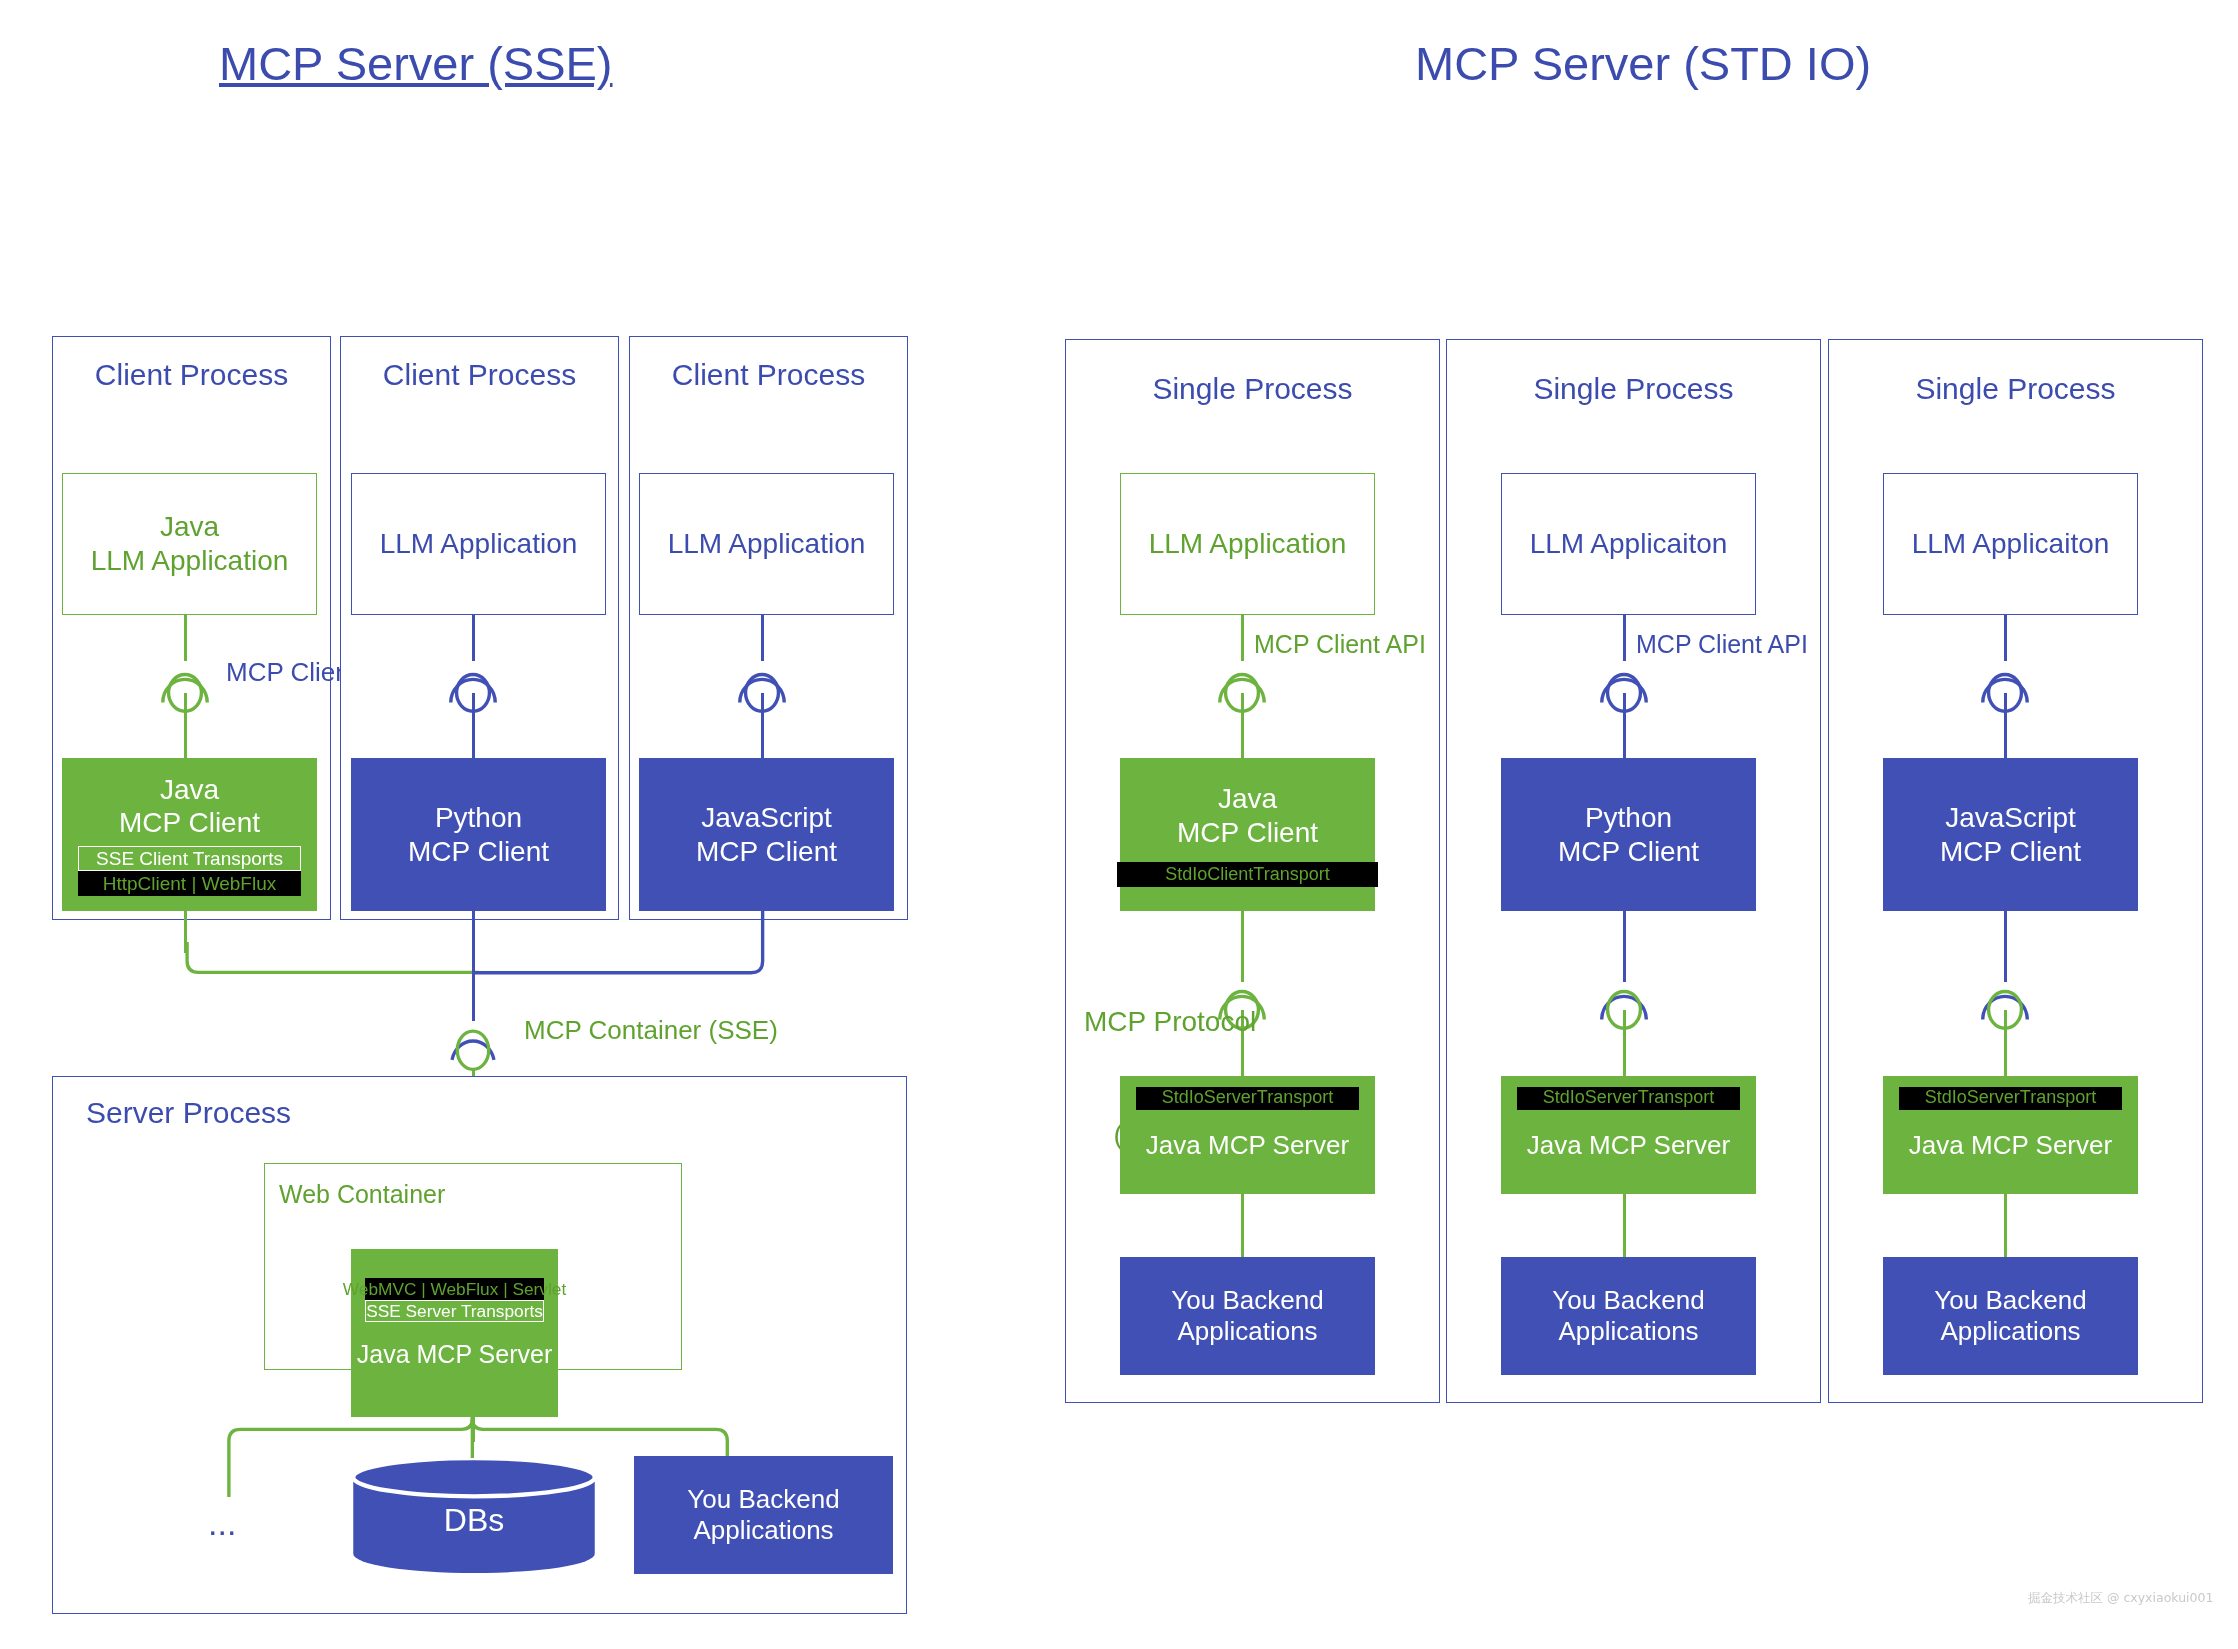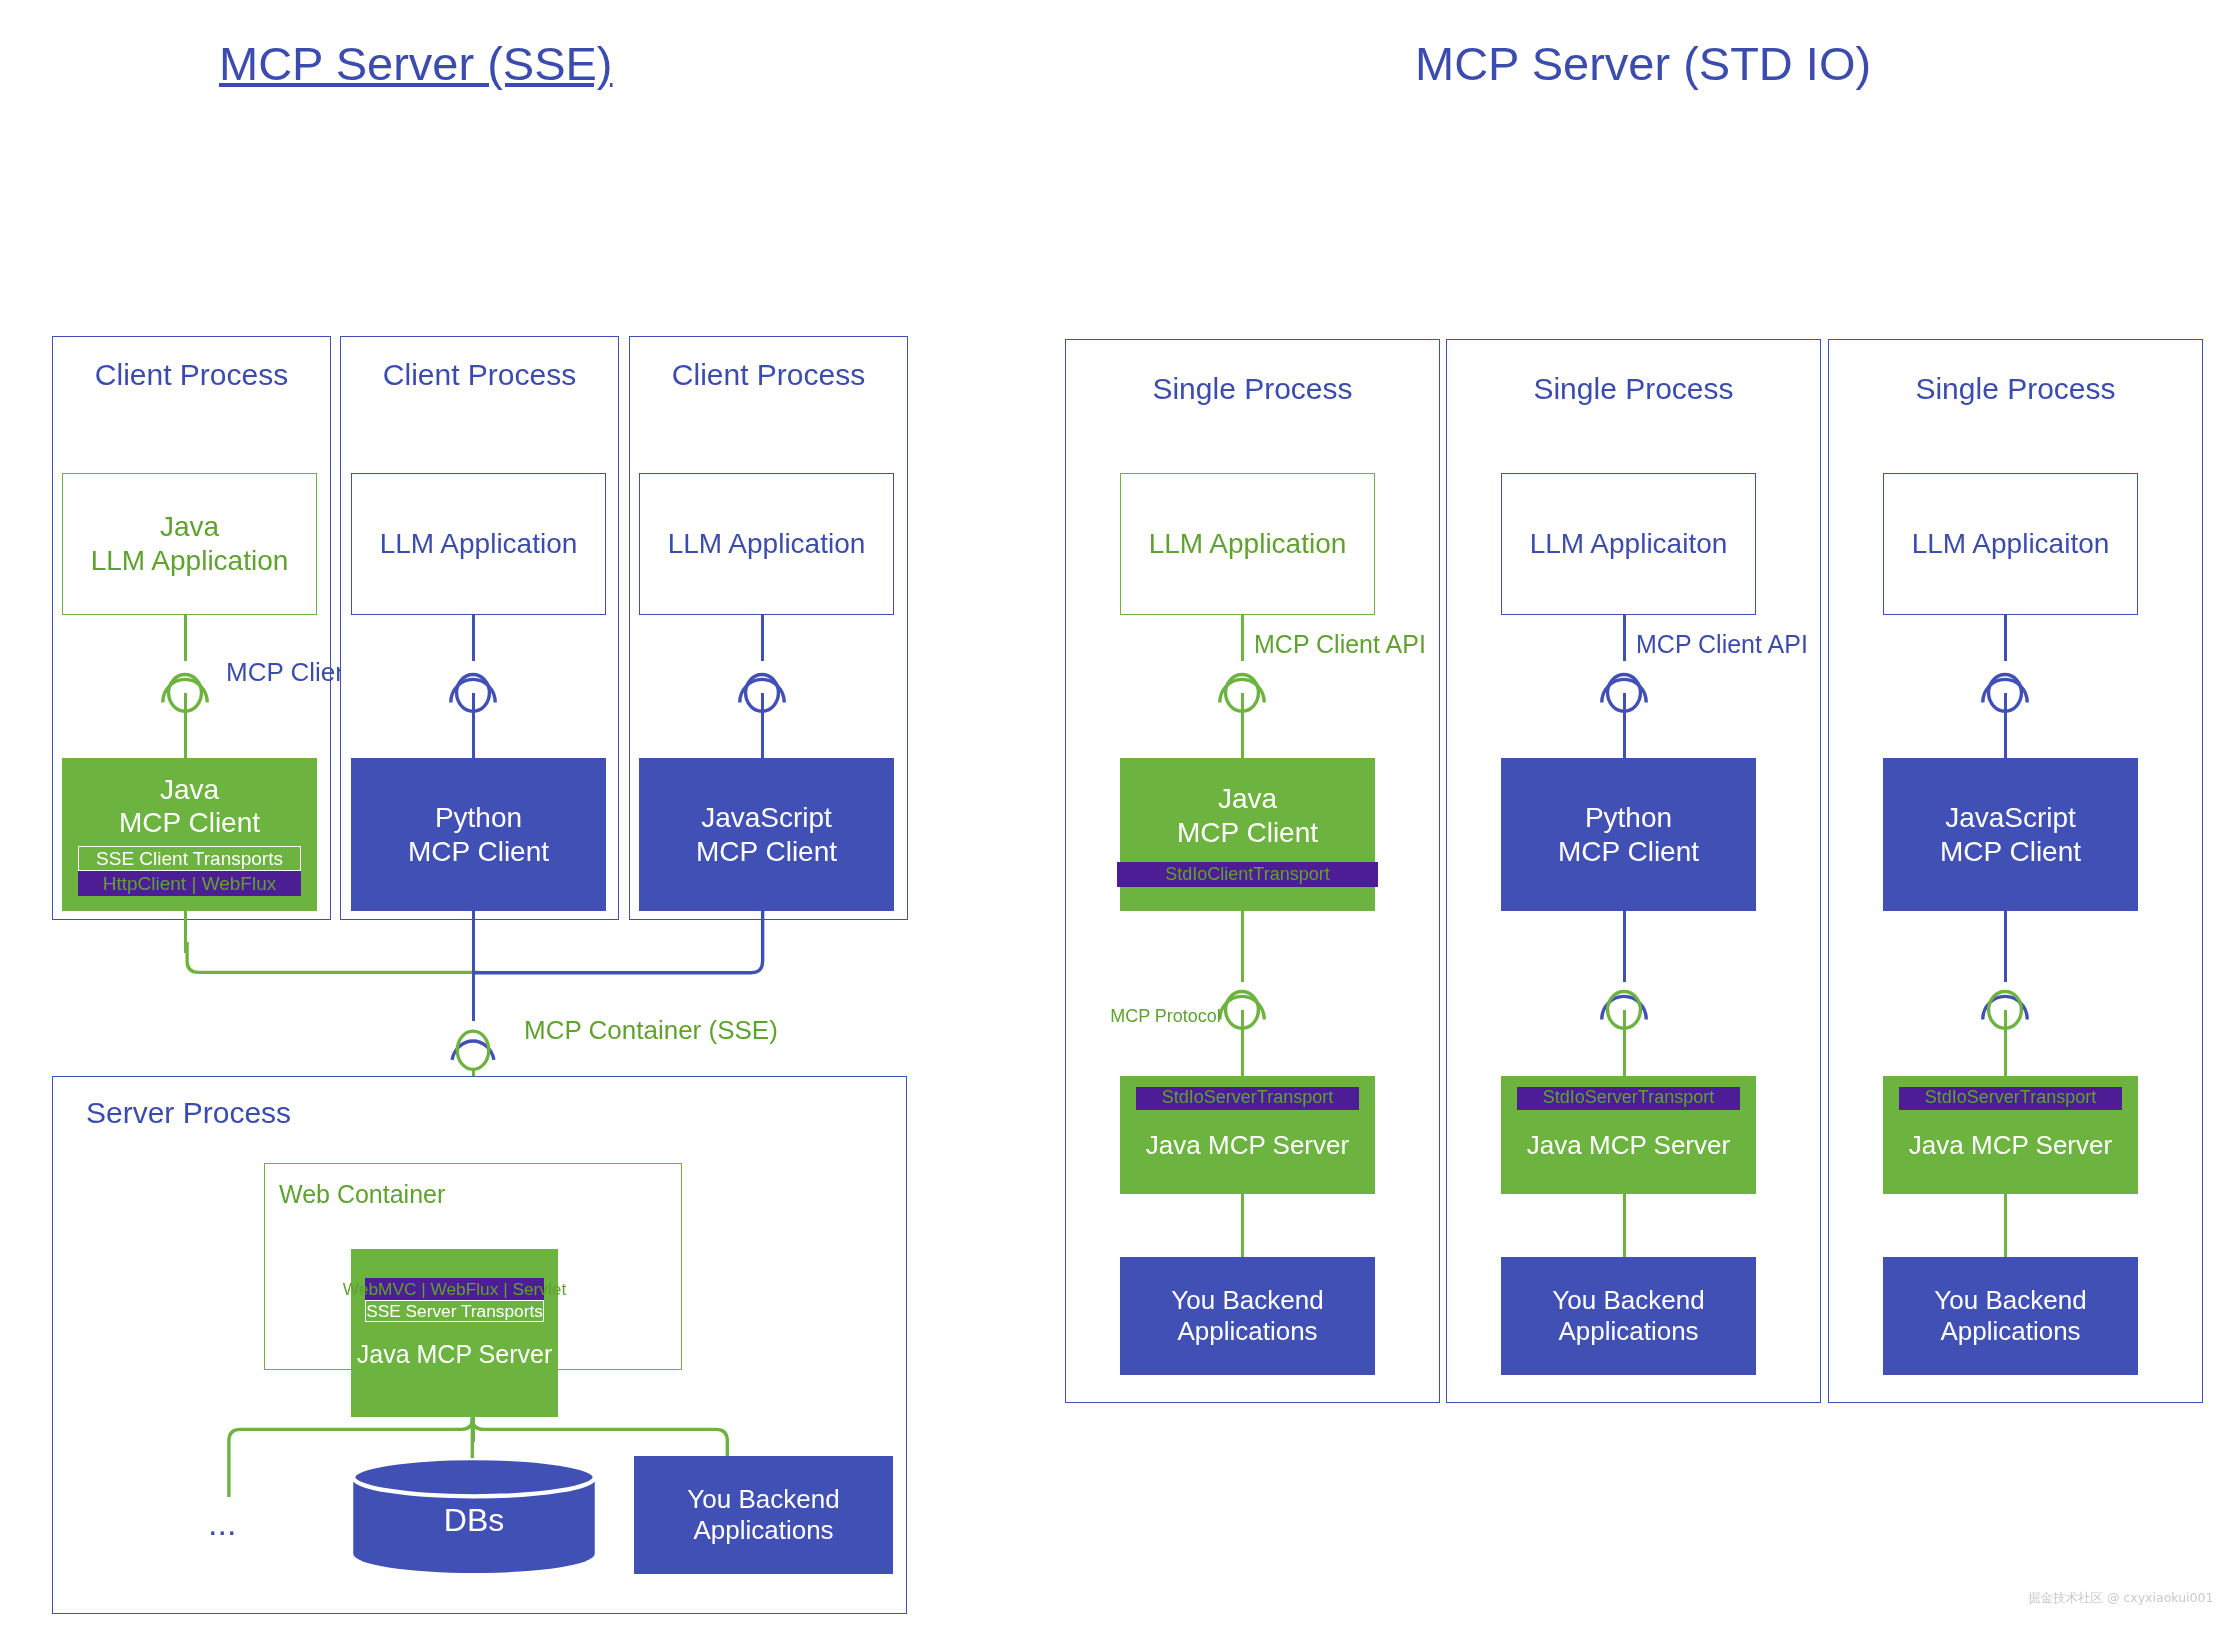--- a/index.html
+++ b/index.html
@@ -36,21 +36,21 @@
   }
   .box-fill.blue{background:#4050B5;}
   .box-fill.green{background:#6CB33F;}
   
   .band-outline{
     box-sizing:border-box;border:1.4px solid #fff;color:#fff;
     display:flex;align-items:center;justify-content:center;
     text-align:center;white-space:nowrap;
   }
   .band-white{
-    box-sizing:border-box;background:#4c1d95;color:#5FA22F;
+    box-sizing:border-box;background:#000000;color:#5FA22F;
     display:flex;align-items:center;justify-content:center;
     text-align:center;white-space:nowrap;
   }
   
   .vline{position:absolute;}
   .vline.green{background:#6CB33F;width:3.4px;}
   .vline.blue{background:#4050B5;width:3.4px;}
   
   .conn-label{white-space:pre;line-height:1.25;}
   .conn-label.blue{color:#3B4CAE;}
@@ -199,21 +199,21 @@
   <span style="font-size:28px;margin-bottom:12.5px;">MCP Client</span>
   <div class="band-white" style="width:261px;height:25px;font-size:18px;">StdIoClientTransport</div>
 </div>
 
 <div class="vline green abs" style="left:1241px;top:911px;height:71px;"></div>
 <svg class="lolli" style="left:1213px;top:975px;width:58px;height:62px;" viewBox="0 0 120 128">
   <path d="M 14 92 A 46 48 0 0 1 106 92" fill="none" stroke="#6CB33F" stroke-width="7"></path>
   <ellipse cx="60" cy="72" rx="34" ry="38" fill="none" stroke="#6CB33F" stroke-width="7"></ellipse>
 </svg>
 <div class="vline green abs" style="left:1241px;top:1010px;height:67px;"></div>
-<div class="abs conn-label green" style="left:1084px;top:955px;font-size:18px;text-align:center;width:163px;line-height:1.35;">
+<div class="abs conn-label green" style="left:1084px;top:927px;font-size:28px;text-align:center;width:163px;line-height:1.35;">
   <div>MCP Protocol</div>
   <div>(STDIO)</div>
 </div>
 
 <div class="abs box-fill green" style="left:1120px;top:1076px;width:255px;height:118px;justify-content:flex-start;padding-top:10.6px;">
   <div class="band-white" style="width:223px;height:23px;font-size:18px;">StdIoServerTransport</div>
   <div style="font-size:26px;margin-top:20px;">Java MCP Server</div>
 </div>
 <div class="vline green abs" style="left:1241px;top:1194px;height:66px;"></div>
 <div class="abs box-fill blue" style="left:1120px;top:1257px;width:255px;height:118px;font-size:26px;">

